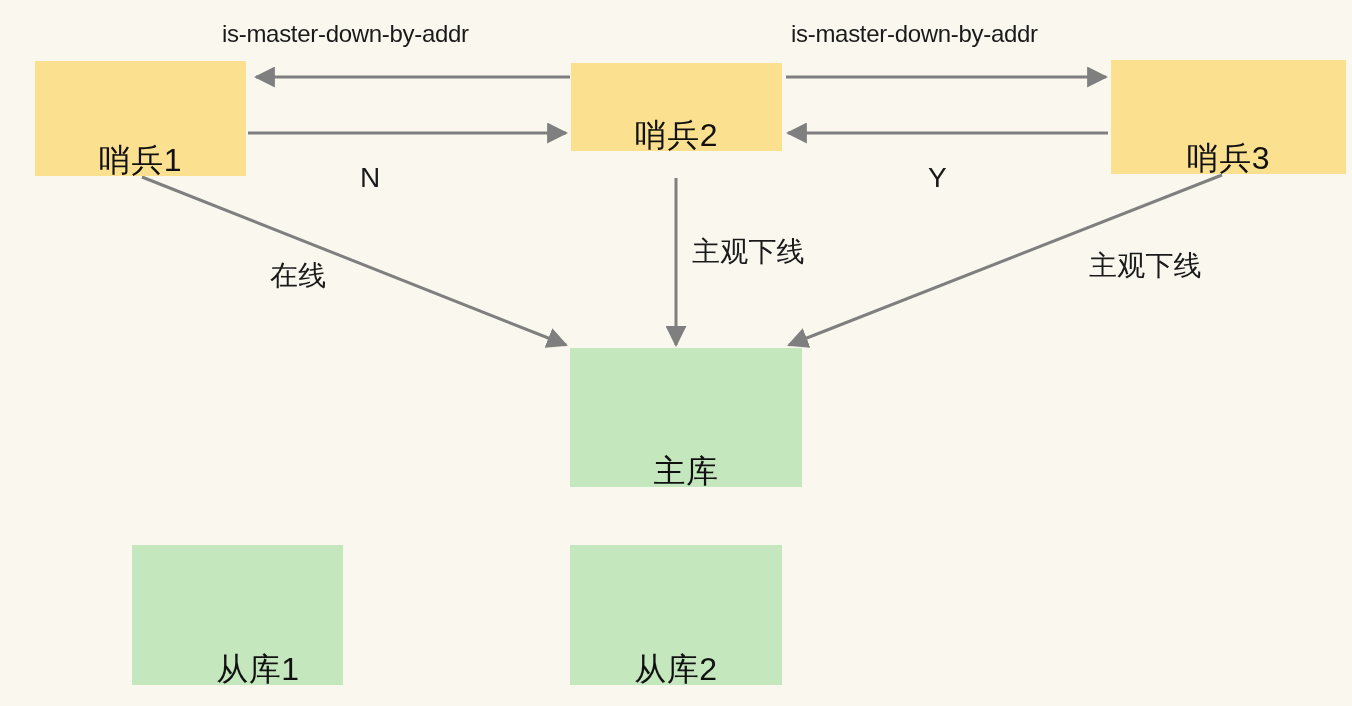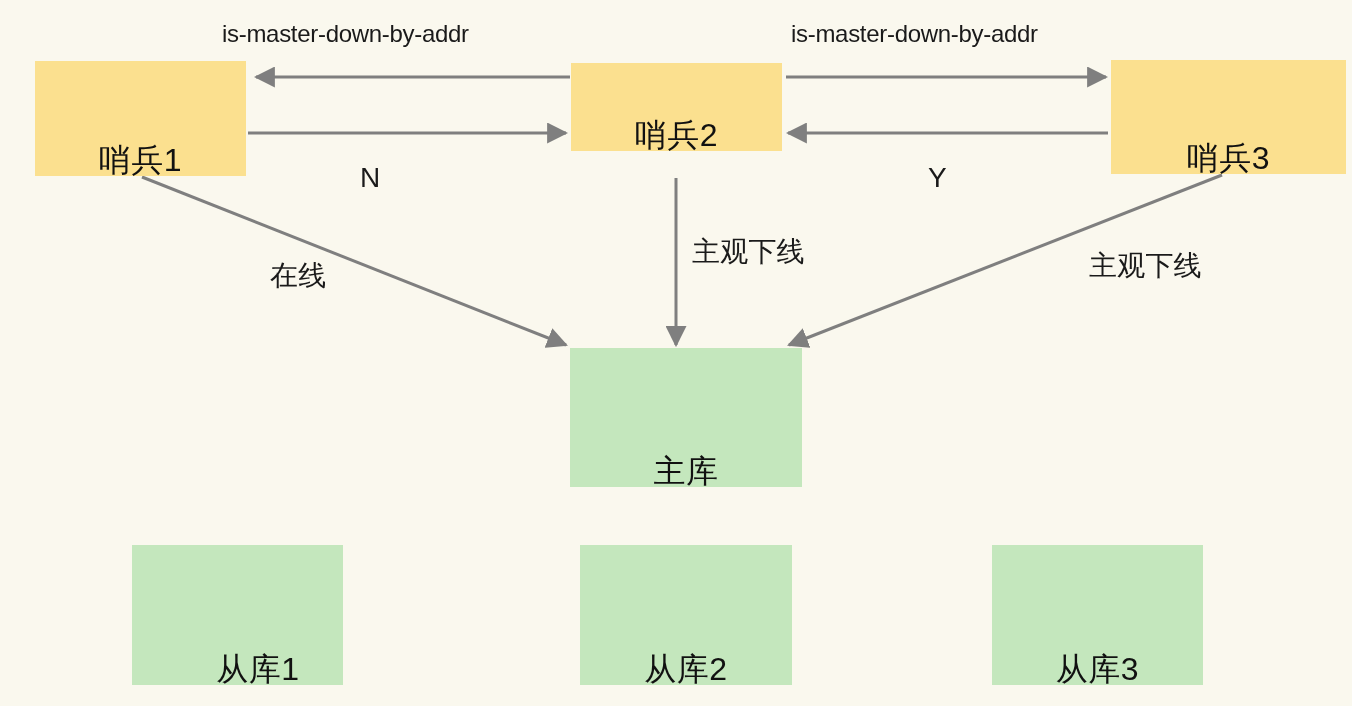--- a/index.html
+++ b/index.html
@@ -119,21 +119,18 @@
   </div>
 
   <div class="node db" style="left:570px; top:348px; width:232px; height:139px;">
     <span>主库</span>
   </div>
 
   <div class="node db" style="left:132px; top:545px; width:211px; height:140px;padding-left:41px;">
     <span>从库1</span>
   </div>
 
-  <div class="node db" style="left:570px; top:545px; width:212px; height:140px;margin-left:10px;">
+  <div class="node db" style="left:570px; top:545px; width:212px; height:140px;">
     <span>从库2</span>
   </div>
 
-  <div class="node db" style="left:992px; top:545px; width:211px; height:140px;">
-    <span>从库3</span>
-  </div>
 
 </div>
 
 </body></html>

